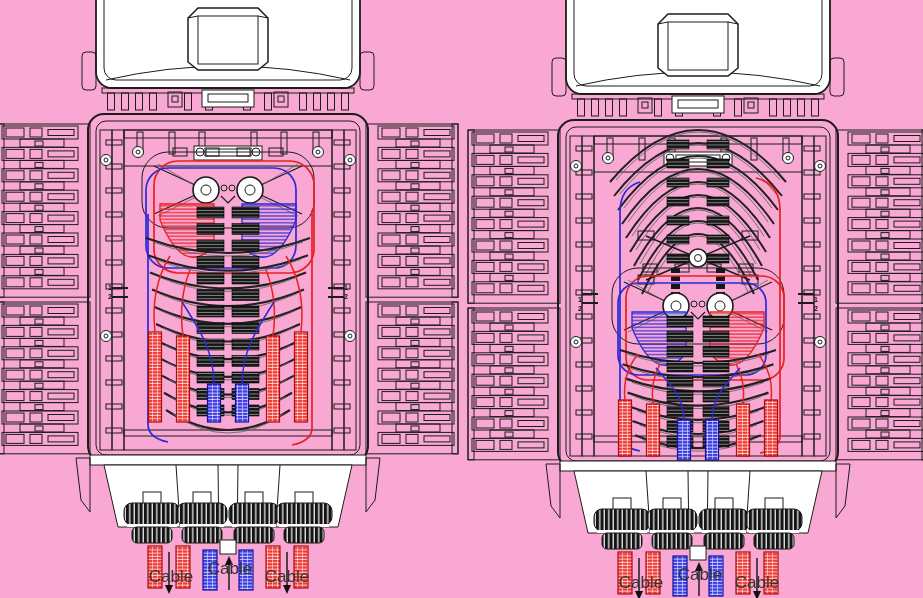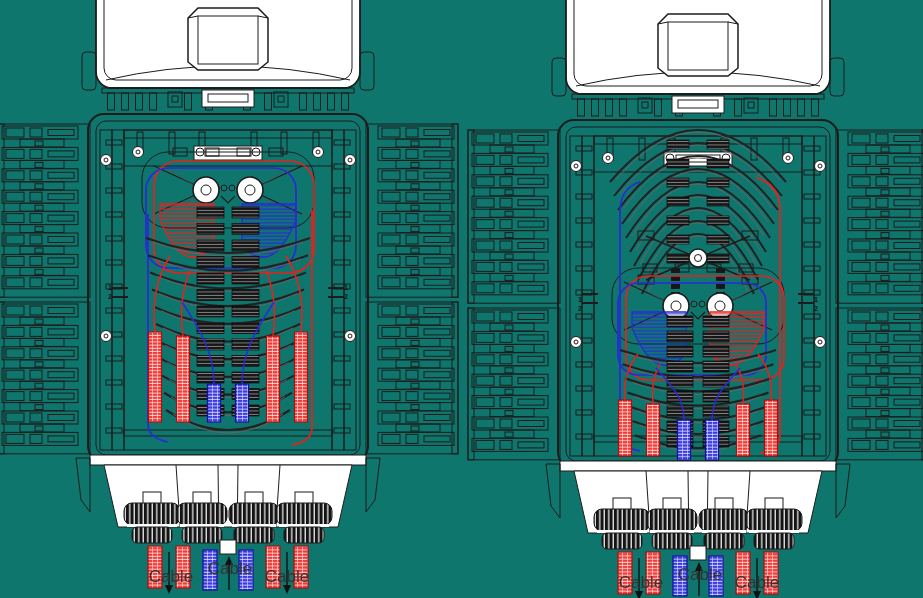--- a/index.html
+++ b/index.html
@@ -1,16 +1,16 @@
 <!DOCTYPE html>
 <html><head>
 <meta charset="utf-8">
 <style>
   html,body{margin:0;padding:0;background:#ffffff;}
-  #stage{width:923px;height:598px;position:relative;overflow:hidden;background:#0f766e;
+  #stage{width:923px;height:598px;position:relative;overflow:hidden;background:#f9a8d4;
          font-family:"Liberation Sans", sans-serif;}
   svg{display:block;}
   text.cable-label{font-family:"Liberation Sans", sans-serif;font-size:17px;fill:#333333;}
   text.idx-mark{font-family:"Liberation Sans", sans-serif;font-size:7px;font-weight:bold;fill:#111111;}
 </style>
 </head>
 <body>
 
 <div id="stage">
 <svg id="cv" width="923" height="598" viewBox="0 0 923 598">

